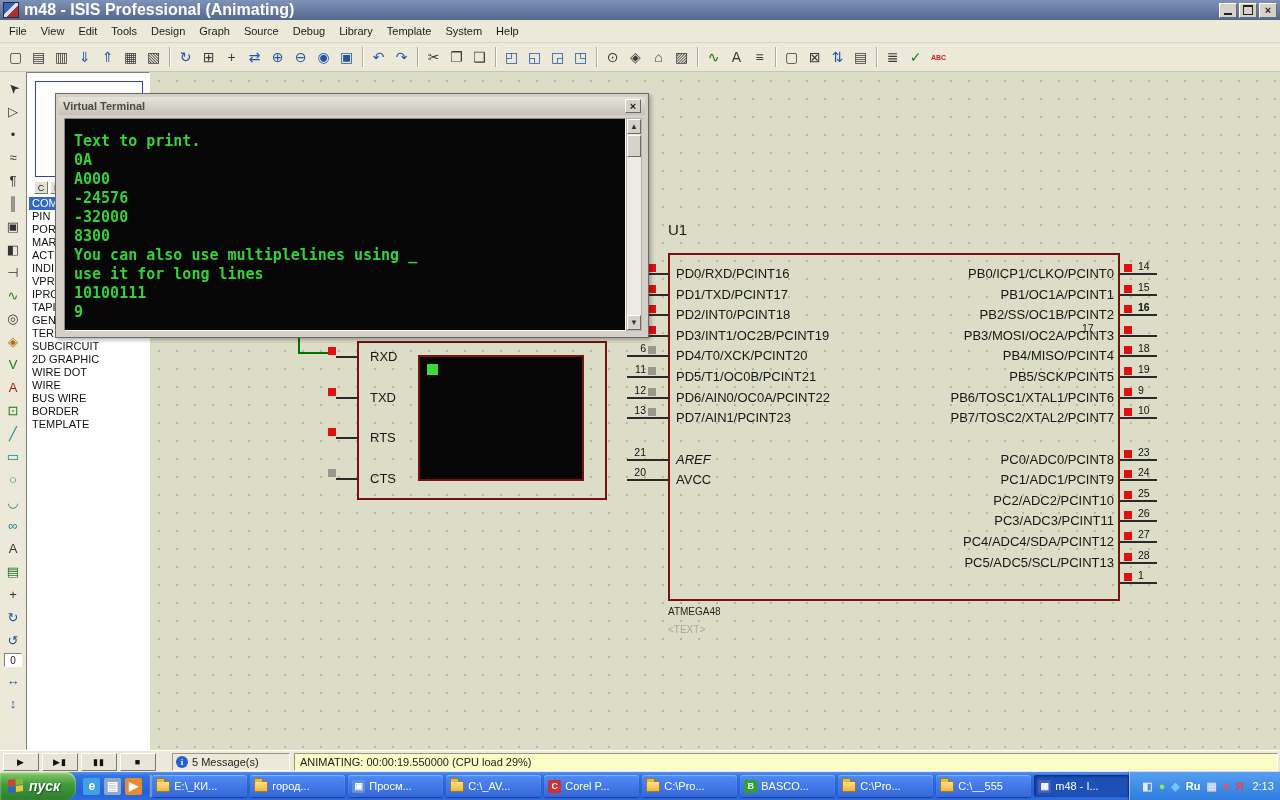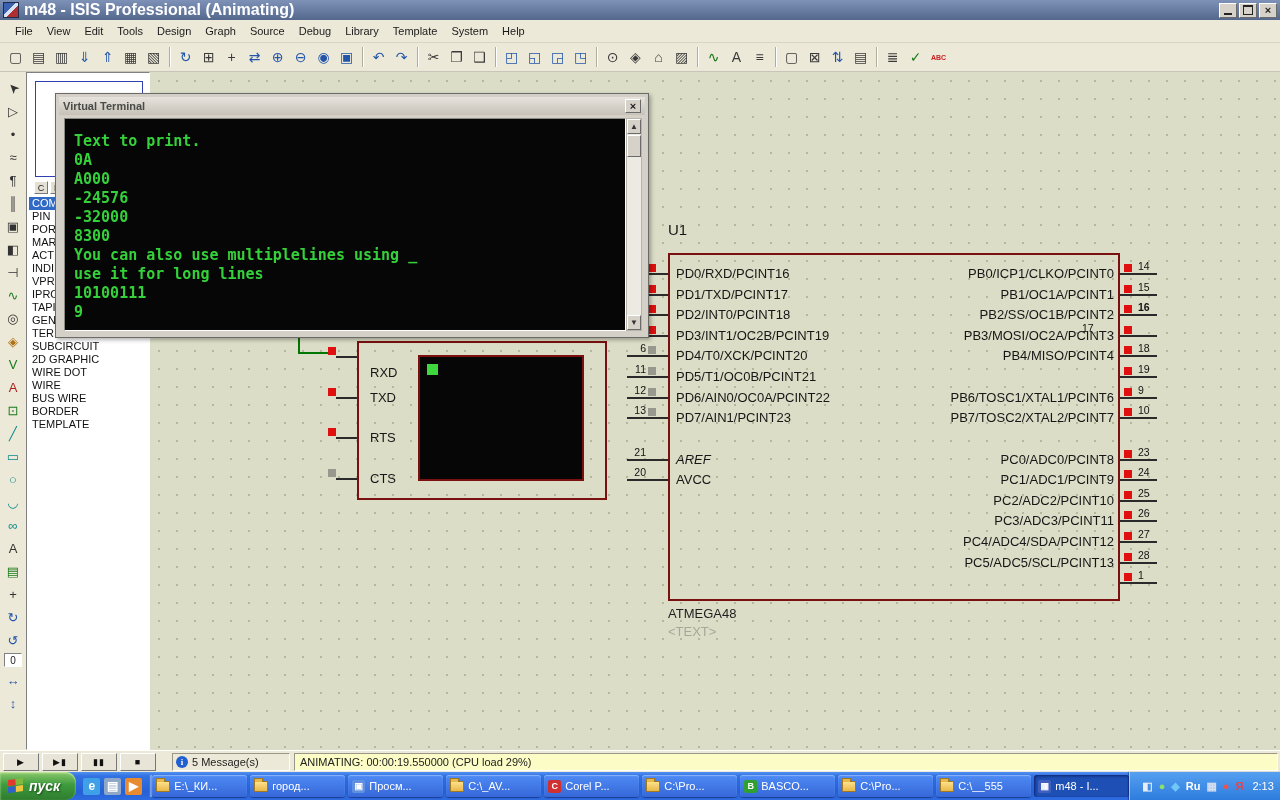--- a/index.html
+++ b/index.html
@@ -12,21 +12,21 @@
   #app-icon{width:14px;height:14px;margin-right:5px;border:1px solid #1E2C4A;
     background:linear-gradient(135deg,#3A62B0 0 40%,#D8E2F2 40% 60%,#B03030 60%);flex:none}
   #title-text{flex:1;font-size:16px;font-weight:bold;white-space:nowrap}
   .winbtn{width:18px;height:15px;margin-left:2px;background:#D6D2CA;border:1px solid;border-color:#fff #6A6A6A #6A6A6A #fff;
     display:flex;align-items:center;justify-content:center;font-size:11px;font-weight:bold;color:#222;box-sizing:border-box}
   .ic-min{width:8px;height:7px;border-bottom:2px solid #222}
   .ic-max{width:8px;height:7px;border:1px solid #222;border-top-width:2px}
 
   
   #menubar{position:absolute;left:0;top:20px;width:100%;height:23px;display:flex;align-items:center;
-    font-size:11px;color:#1a1a1a;border-bottom:1px solid #D8D4C8;padding-left:8px;box-sizing:border-box}
+    font-size:11px;color:#1a1a1a;border-bottom:1px solid #D8D4C8;padding-left:2px;box-sizing:border-box}
   .menu-item{padding:2px 7px;white-space:nowrap}
   #toolbar{position:absolute;left:0;top:43px;width:100%;height:29px;display:flex;align-items:center;
     padding-left:4px;box-sizing:border-box;border-bottom:1px solid #C8C4B8}
   .tb-btn{width:23px;height:22px;display:flex;align-items:center;justify-content:center;flex:none}
   .tb-glyph{font-size:14px;line-height:1;color:#3A3A3A}
   .tb-sep{width:1px;height:20px;background:#B0AC9E;box-shadow:1px 0 0 #fff;margin:0 4px;flex:none}
 
   
   #side-tools{position:absolute;left:0;top:72px;width:26px;height:678px;display:flex;flex-direction:column;
     align-items:center;padding-top:6px;box-sizing:border-box}
@@ -48,21 +48,21 @@
   .sel-item.selected{background:#316AC5;color:#fff}
 
   
   #schematic{position:absolute;left:150px;top:72px;width:1130px;height:678px;background:#DCDDC7;
     background-image:radial-gradient(circle,rgba(110,110,80,.38) .7px,transparent .8px);background-size:18px 18px}
   .maroon-box{position:absolute;border:2px solid #7A1010;box-sizing:border-box}
   .pin-line{position:absolute;height:2px;background:#2A2A2A}
   .pin-num{position:absolute;font-size:10.5px;color:#111;white-space:nowrap}
   .pin-square{position:absolute;width:8px;height:8px}
   .pin-label{position:absolute;font-size:13px;height:16px;line-height:16px;color:#161616;white-space:nowrap}
-  .chip-sub{position:absolute;font-size:13px;color:#1e1e1e}
+  .chip-sub{position:absolute;font-size:10px;color:#1e1e1e}
   .wire{position:absolute;background:#007700}
 
   
   #vterm{position:absolute;left:55px;top:93px;width:594px;height:245px;background:#D4D0C8;z-index:50;
     border:1px solid #6A6A66;box-shadow:2px 2px 4px rgba(0,0,0,.3);box-sizing:border-box}
   #vt-titlebar{position:absolute;left:3px;top:3px;right:3px;height:18px;
     background:linear-gradient(180deg,#E6E3DC,#C6C2B8);display:flex;align-items:center;padding:0 4px;box-sizing:border-box}
   #vt-title{flex:1;font-size:11px;font-weight:bold;color:#4A4A46}
   #vt-close{width:16px;height:14px;background:#D6D2CA;border:1px solid;border-color:#fff #6A6A6A #6A6A6A #fff;
     font-size:11px;line-height:12px;text-align:center;color:#222;font-weight:bold;box-sizing:border-box}
@@ -456,20 +456,21 @@
       <div class="pin-num" style="left: 932px; top: 249.8px; text-align: center;">17</div>
       <div class="pin-square" style="left: 974px; top: 253.8px; background: rgb(224, 16, 16);"></div>
       <div class="pin-label" style="left: 520px; top: 255.8px; width: 444px; text-align: right;">PB3/MOSI/OC2A/PCINT3</div>
       <div class="pin-line" style="left: 970px; top: 283.4px; width: 37px;"></div>
       <div class="pin-num" style="left: 988px; top: 270.4px;">18</div>
       <div class="pin-square" style="left: 974px; top: 274.4px; background: rgb(224, 16, 16);"></div>
       <div class="pin-label" style="left: 520px; top: 276.4px; width: 444px; text-align: right;">PB4/MISO/PCINT4</div>
       <div class="pin-line" style="left: 970px; top: 304px; width: 37px;"></div>
       <div class="pin-num" style="left: 988px; top: 291px;">19</div>
       <div class="pin-square" style="left: 974px; top: 295px; background: rgb(224, 16, 16);"></div>
+      <div class="pin-label" style="left: 520px; top: 297px; width: 444px; text-align: right;">PB5/SCK/PCINT5</div>
       <div class="pin-line" style="left: 970px; top: 324.6px; width: 37px;"></div>
       <div class="pin-num" style="left: 988px; top: 311.6px;">9</div>
       <div class="pin-square" style="left: 974px; top: 315.6px; background: rgb(224, 16, 16);"></div>
       <div class="pin-label" style="left: 520px; top: 317.6px; width: 444px; text-align: right;">PB6/TOSC1/XTAL1/PCINT6</div>
       <div class="pin-line" style="left: 970px; top: 345.2px; width: 37px;"></div>
       <div class="pin-num" style="left: 988px; top: 332.2px;">10</div>
       <div class="pin-square" style="left: 974px; top: 336.2px; background: rgb(224, 16, 16);"></div>
       <div class="pin-label" style="left: 520px; top: 338.2px; width: 444px; text-align: right;">PB7/TOSC2/XTAL2/PCINT7</div>
       <div class="pin-line" style="left: 970px; top: 386.5px; width: 37px;"></div>
       <div class="pin-num" style="left: 988px; top: 373.5px;">23</div>
@@ -491,21 +492,21 @@
       <div class="pin-num" style="left: 988px; top: 455.9px;">27</div>
       <div class="pin-square" style="left: 974px; top: 459.9px; background: rgb(224, 16, 16);"></div>
       <div class="pin-label" style="left: 520px; top: 461.9px; width: 444px; text-align: right;">PC4/ADC4/SDA/PCINT12</div>
       <div class="pin-line" style="left: 970px; top: 489.5px; width: 37px;"></div>
       <div class="pin-num" style="left: 988px; top: 476.5px;">28</div>
       <div class="pin-square" style="left: 974px; top: 480.5px; background: rgb(224, 16, 16);"></div>
       <div class="pin-label" style="left: 520px; top: 482.5px; width: 444px; text-align: right;">PC5/ADC5/SCL/PCINT13</div>
       <div class="pin-line" style="left: 970px; top: 510.1px; width: 37px;"></div>
       <div class="pin-num" style="left: 988px; top: 497.1px;">1</div>
       <div class="pin-square" style="left: 974px; top: 501.1px; background: rgb(224, 16, 16);"></div>
-      <div class="pin-label" style="left: 220px; top: 277px; margin-top: 16px;">RXD</div>
+      <div class="pin-label" style="left: 220px; top: 277px;">RXD</div>
       <div class="pin-line" style="left: 186px; top: 284px; width: 21px;"></div>
       <div class="pin-square" style="left: 178px; top: 275px; background: rgb(224, 16, 16);"></div>
       <div class="pin-label" style="left: 220px; top: 317.5px;">TXD</div>
       <div class="pin-line" style="left: 186px; top: 324.5px; width: 21px;"></div>
       <div class="pin-square" style="left: 178px; top: 315.5px; background: rgb(224, 16, 16);"></div>
       <div class="pin-label" style="left: 220px; top: 358px;">RTS</div>
       <div class="pin-line" style="left: 186px; top: 365px; width: 21px;"></div>
       <div class="pin-square" style="left: 178px; top: 356px; background: rgb(224, 16, 16);"></div>
       <div class="pin-label" style="left: 220px; top: 399px;">CTS</div>
       <div class="pin-line" style="left: 186px; top: 406px; width: 21px;"></div>

